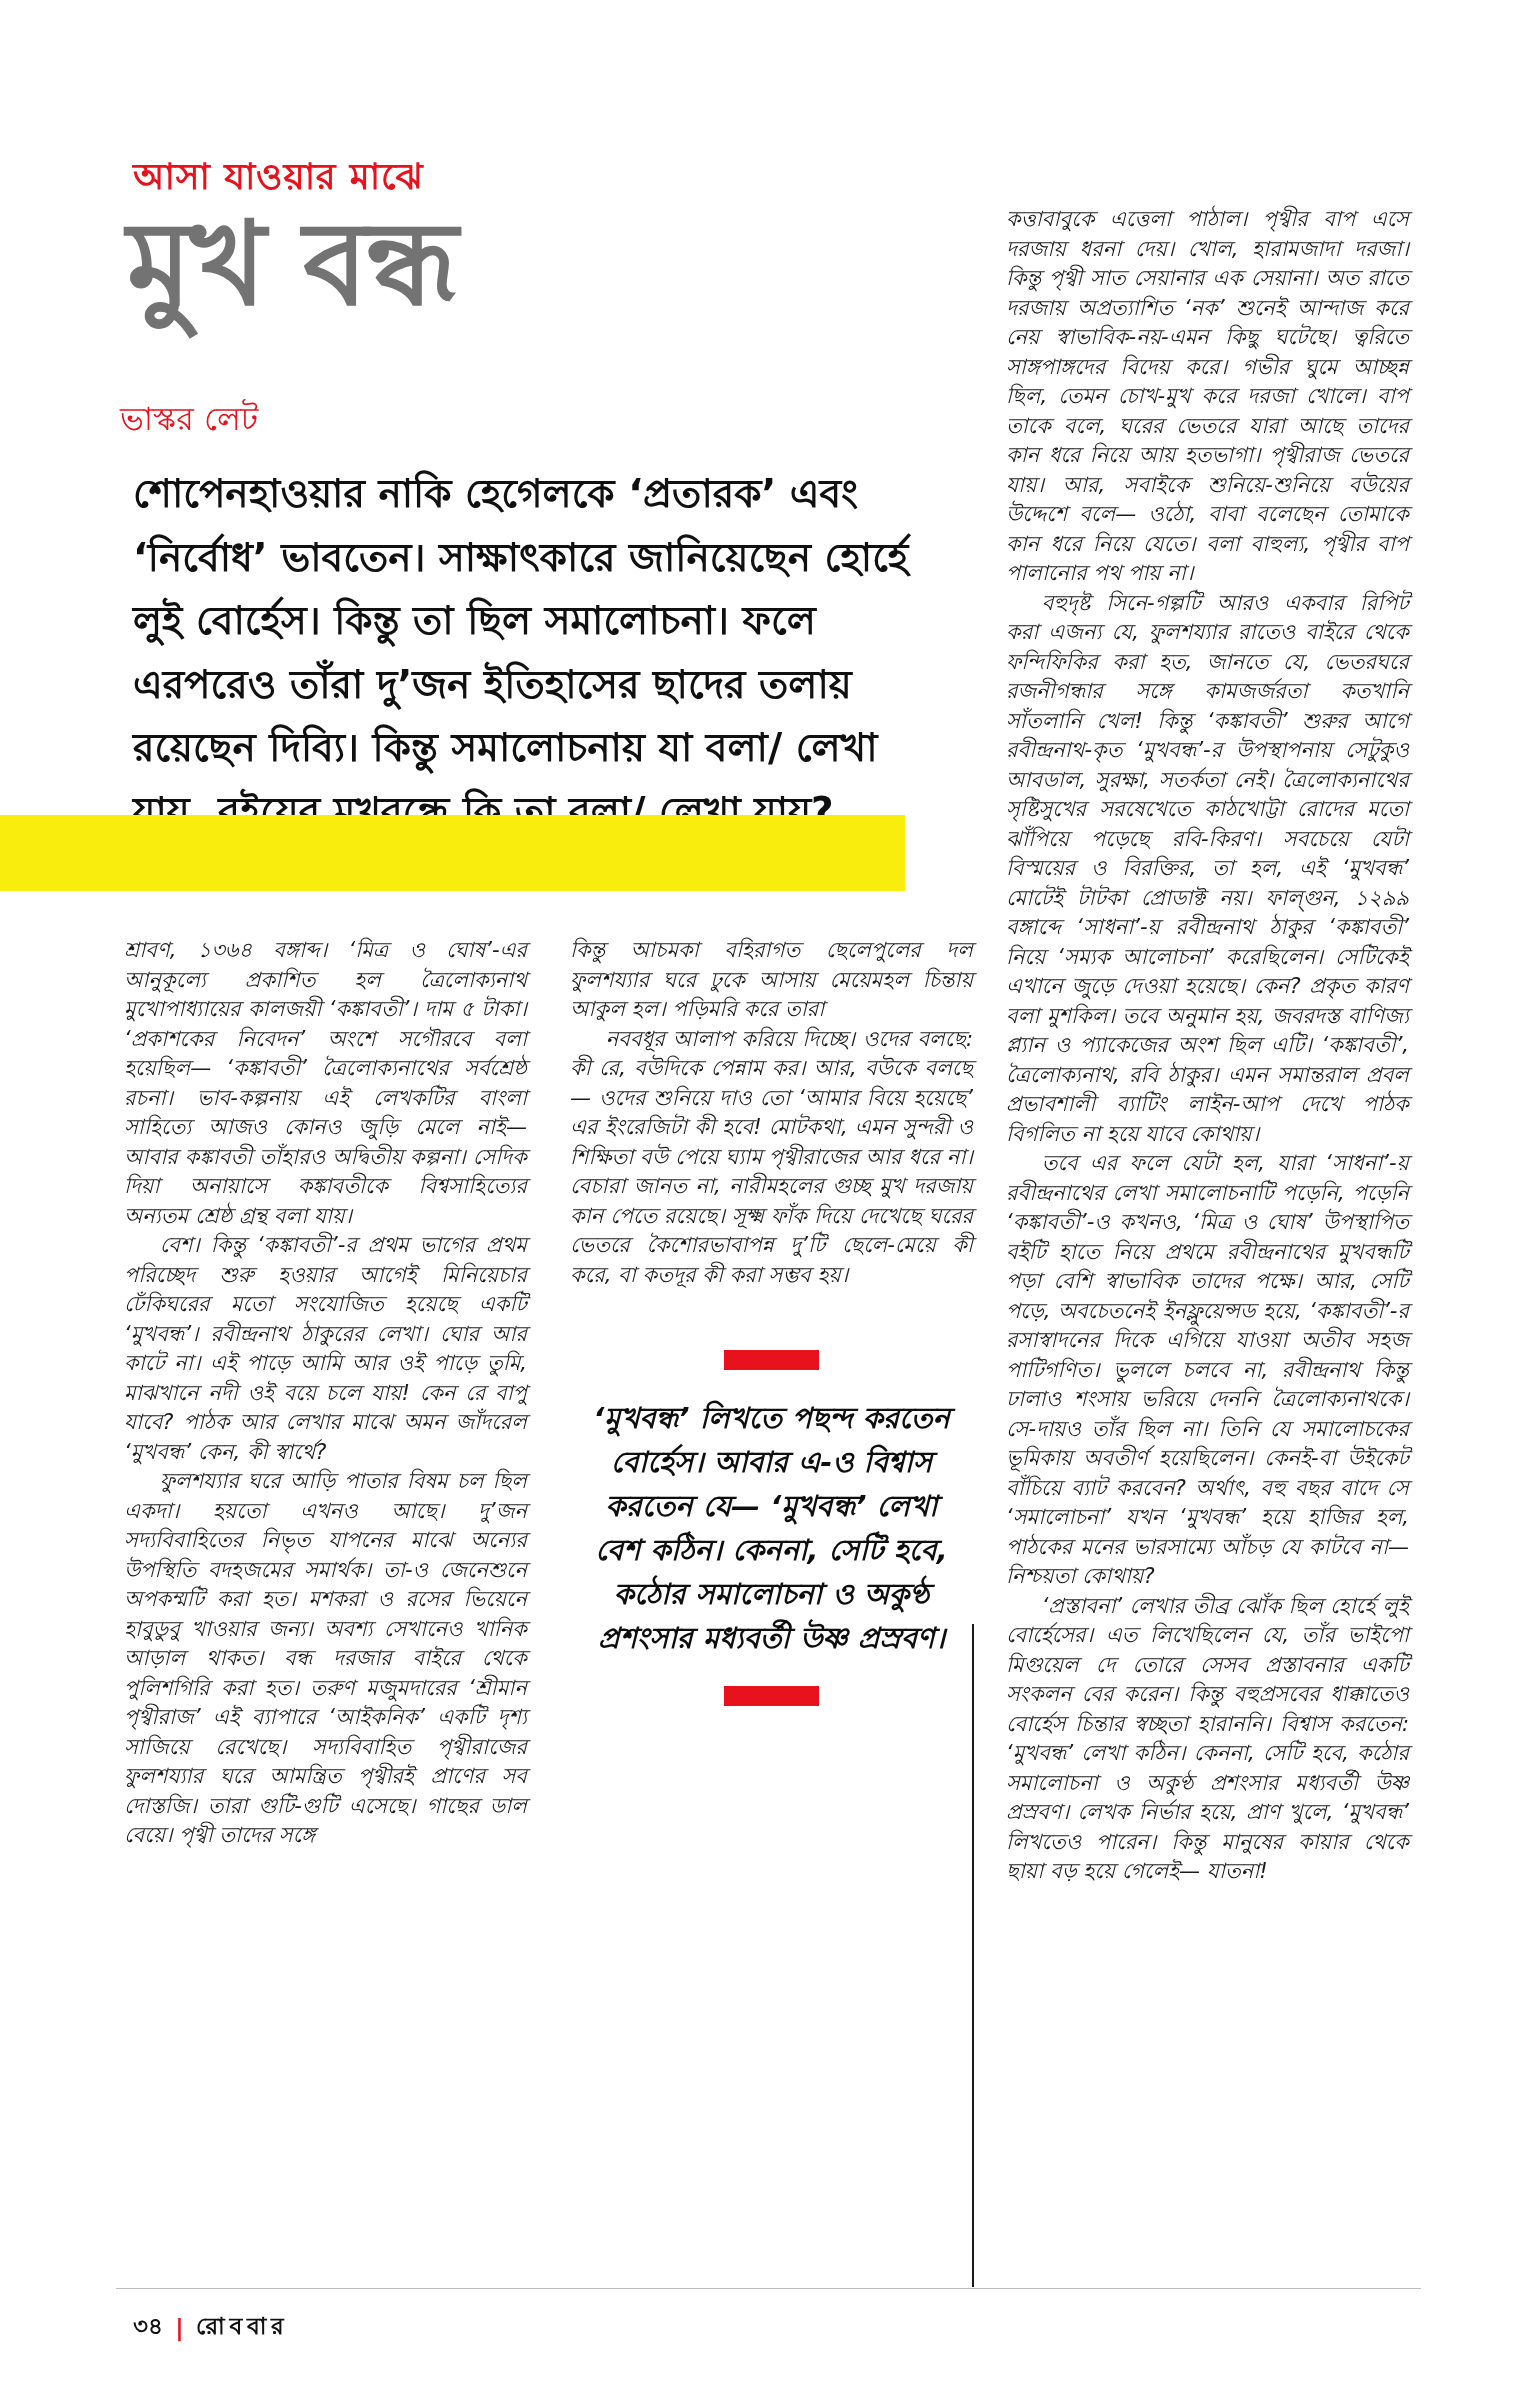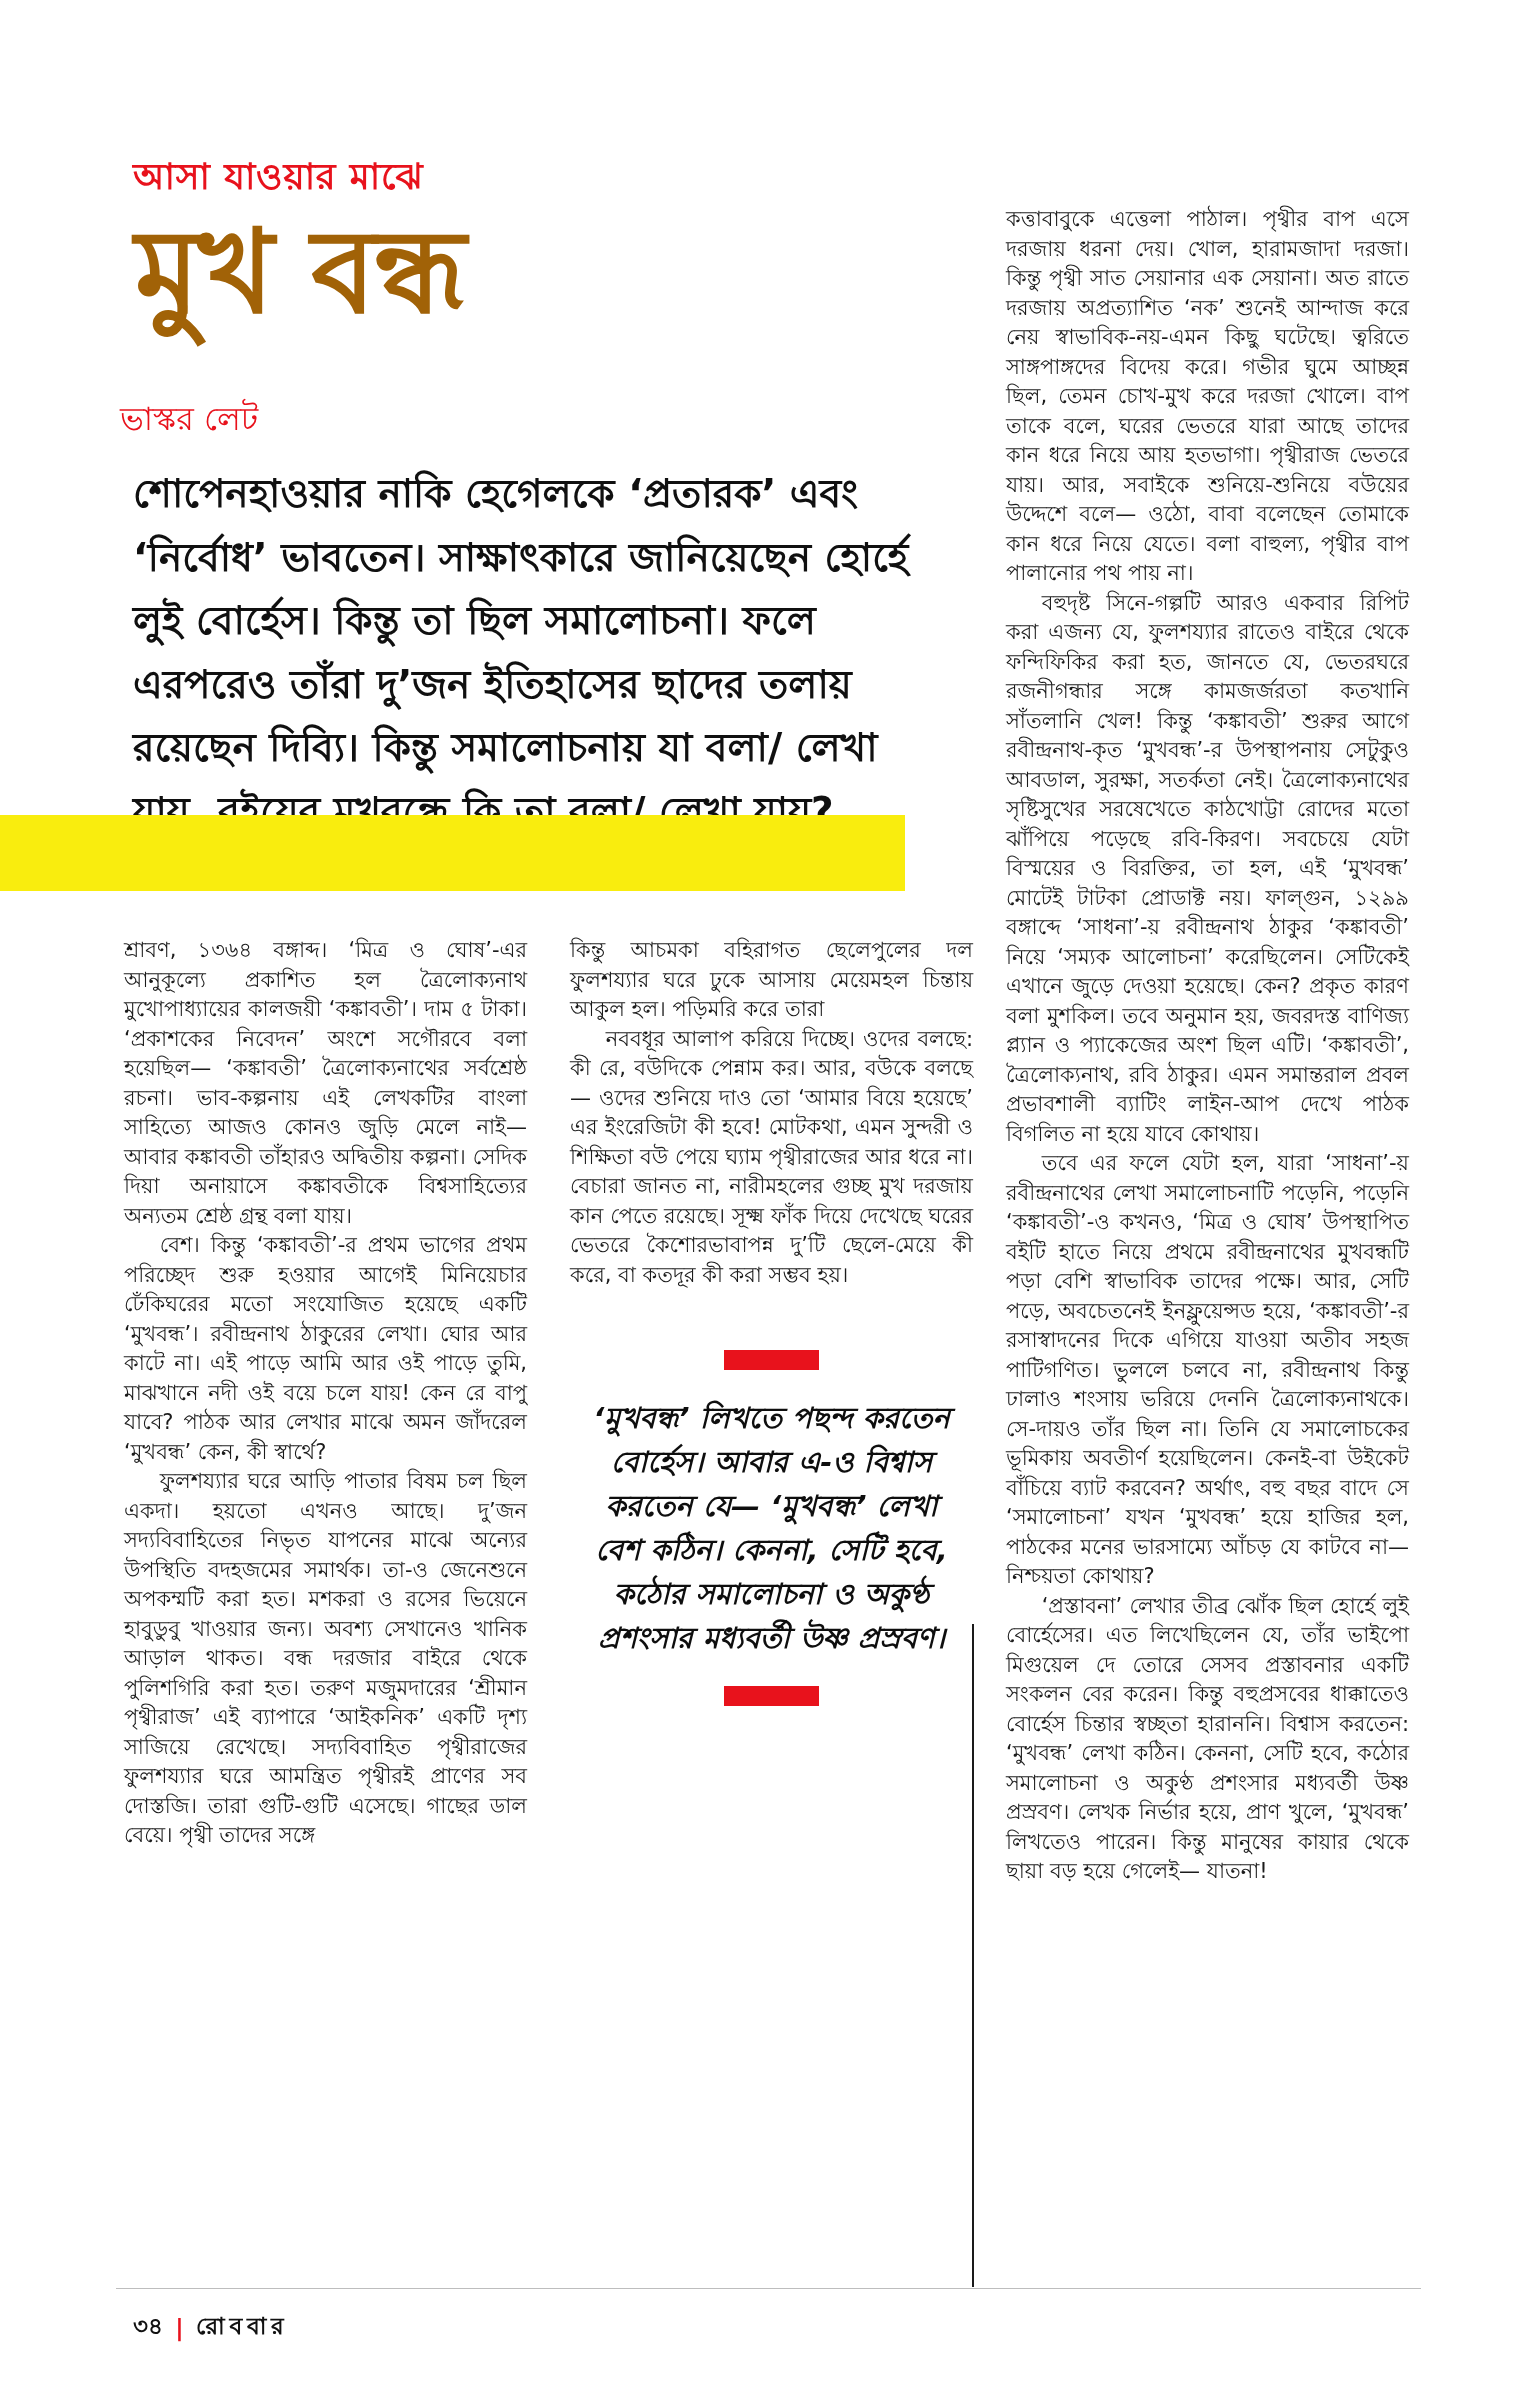--- a/index.html
+++ b/index.html
@@ -20,41 +20,41 @@
   .page{position:relative;width:1538px;height:2263px;}
 
   .kicker{
     position:absolute;left:133px;top:149px;
     font-size:36px;font-weight:700;color:var(--accent-red);
     letter-spacing:0.8px;
   }
   .title{
     position:absolute;left:127px;top:203px;
     font-size:116px;font-weight:700;line-height:1.05;
-    color:#a16207;letter-spacing:-1.6px;margin:8px;
+    color:#737373;letter-spacing:-1.6px;margin:0;
   }
   .byline{
     position:absolute;left:120px;top:394px;
     font-size:32px;font-weight:400;color:var(--accent-red);
   }
   .lead{
     position:absolute;left:133px;top:462px;width:798px;
     font-size:39px;font-weight:700;line-height:1.63;
     color:#101010;margin:0;text-align:left;
   }
   .yellow-bar{
     position:absolute;left:0;top:815px;width:905px;height:76px;
     background:var(--highlight-yellow);
   }
 
   .col{
     position:absolute;width:403px;
     font-size:21px;line-height:29.5px;color:#1b1b1b;
   }
-  .col p{margin:0;text-align:justify;}
+  .col p{margin:0;text-align:justify;font-style:italic;}
   .col p + p{text-indent:1.7em;}
   .col1{left:124px;top:936px;}
   .col2{left:570px;top:936px;}
   .col3{left:1006px;top:205px;}
 
   .pullquote{
     margin-top:60px;
     padding:0 20px;
     text-align:center;
   }

